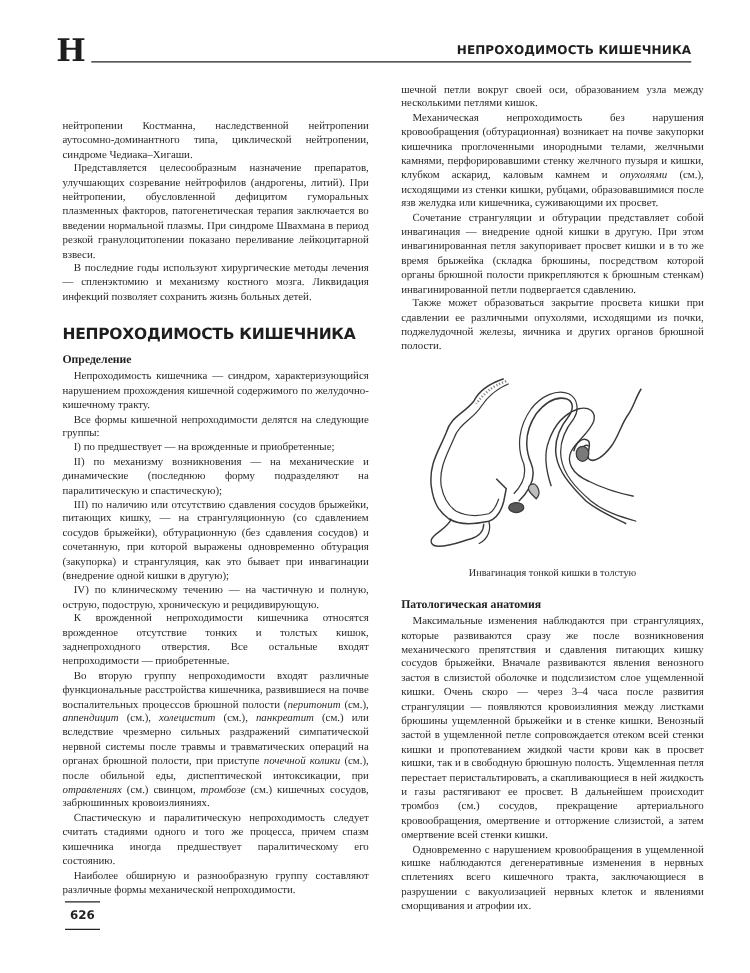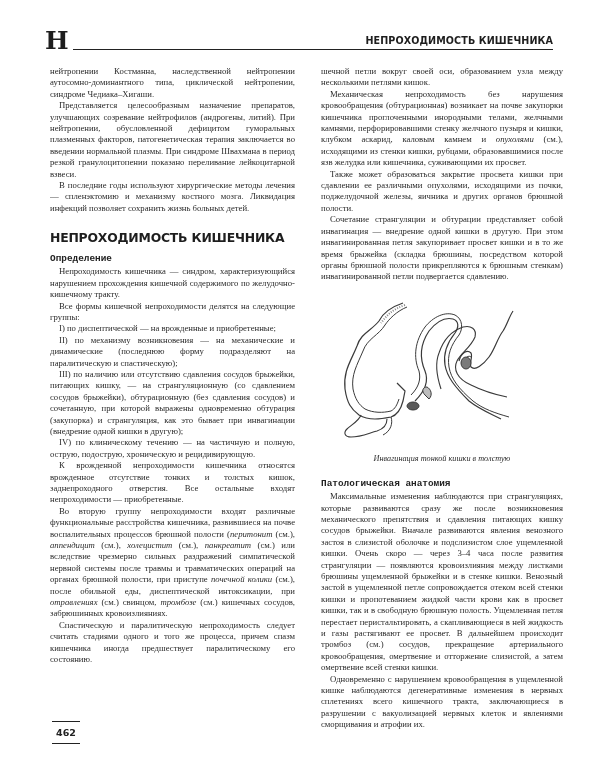--- a/index.html
+++ b/index.html
@@ -4,33 +4,33 @@
 <style>
   html, body { margin: 0; padding: 0; background: #ffffff; }
   body { width: 600px; height: 778px; position: relative; overflow: hidden;
          font-family: "Liberation Serif", "DejaVu Serif", serif; color: #2a2a2a; }
   .hdr-letter { position: absolute; left: 45px; top: 28px; font-family: "DejaVu Serif", serif;
                 font-weight: bold; font-size: 25px; line-height: 25px; color: #1e1e1e; }
   .hdr-rule { position: absolute; left: 73px; top: 49px; width: 480px; height: 1px; background: #222; }
   .hdr-title { position: absolute; right: 47px; top: 35px; font-family: "DejaVu Sans", sans-serif;
                font-weight: bold; font-size: 9.6px; letter-spacing: 0.1px; color: #1e1e1e; }
   .col { position: absolute; top: 66px; font-size: 8.7px; line-height: 11.4px; text-align: justify; }
-  .col.left { left: 50px; width: 245px; }
+  .col.left { left: 50px; width: 245px; margin-top: 29px; }
   .col.right { left: 321px; width: 242px; }
   .col p { margin: 0; text-indent: 9px; }
   .col p.noindent { text-indent: 0; }
   .col i { font-style: italic; }
   .sec-title { font-family: "DejaVu Sans", sans-serif; font-weight: bold; font-size: 12.4px;
                line-height: 14px; margin: 17px 0 8px 0; text-indent: 0; color: #1e1e1e; letter-spacing: -0.2px; }
-  .sub-title { font-family: Liberation Mono, monospace; font-weight: bold; font-size: 9.4px;
+  .sub-title { font-family: Liberation Serif, serif; font-weight: bold; font-size: 9.4px;
                line-height: 12px; margin: 2px 0 1px 0; color: #222; }
   .sub-title.gap { margin-top: 9px; }
   .figure { width: 242px; height: 160px; margin: 8px 0 0 0; position: relative; }
   .figure svg { position: absolute; left: 0; top: 0; }
-  .caption { font-style: italic; font-size: 8.2px; text-align: center; margin: 2px 0 14px 0; text-indent: 0; }
+  .caption { font-size: 8.2px; text-align: center; margin: 2px 0 14px 0; text-indent: 0; }
   .pagenum { position: absolute; left: 52px; top: 721px; width: 28px; height: 21px;
              border-top: 1px solid #222; border-bottom: 1px solid #222; text-align: center;
              font-family: "DejaVu Sans", sans-serif; font-weight: bold; font-size: 9.5px; line-height: 21px; color: #222; }
 </style>
 </head>
 <body>
 
 <div class="hdr-letter">Н</div>
 <div class="hdr-rule"></div>
 <div class="hdr-title">НЕПРОХОДИМОСТЬ КИШЕЧНИКА</div>
@@ -38,35 +38,36 @@
 <div class="col left">
   <p class="noindent">нейтропении Костманна, наследственной нейтропении аутосомно-доминантного типа, циклической нейтропении, синдроме Чедиака–Хигаши.</p>
   <p>Представляется целесообразным назначение препаратов, улучшающих созревание нейтрофилов (андрогены, литий). При нейтропении, обусловленной дефицитом гуморальных плазменных факторов, патогенетическая терапия заключается во введении нормальной плазмы. При синдроме Швахмана в период резкой гранулоцитопении показано переливание лейкоцитарной взвеси.</p>
   <p>В последние годы используют хирургические методы лечения — спленэктомию и механизму костного мозга. Ликвидация инфекций позволяет сохранить жизнь больных детей.</p>
 
   <div class="sec-title">НЕПРОХОДИМОСТЬ КИШЕЧНИКА</div>
 
   <div class="sub-title">Определение</div>
   <p>Непроходимость кишечника — синдром, характеризующийся нарушением прохождения кишечной содержимого по желудочно-кишечному тракту.</p>
   <p>Все формы кишечной непроходимости делятся на следующие группы:</p>
-  <p>I) по диспептической — на врожденные и приобретенные;</p>
+  <p>I) по предшествует — на врожденные и приобретенные;</p>
   <p>II) по механизму возникновения — на механические и динамические (последнюю форму подразделяют на паралитическую и спастическую);</p>
   <p>III) по наличию или отсутствию сдавления сосудов брыжейки, питающих кишку, — на странгуляционную (со сдавлением сосудов брыжейки), обтурационную (без сдавления сосудов) и сочетанную, при которой выражены одновременно обтурация (закупорка) и странгуляция, как это бывает при инвагинации (внедрение одной кишки в другую);</p>
   <p>IV) по клиническому течению — на частичную и полную, острую, подострую, хроническую и рецидивирующую.</p>
 
   <p>К врожденной непроходимости кишечника относятся врожденное отсутствие тонких и толстых кишок, заднепроходного отверстия. Все остальные входят непроходимости — приобретенные.</p>
   <p><span>Во вторую группу непроходимости входят различные функциональные расстройства кишечника, развившиеся на почве воспалительных процессов брюшной полости (</span><i>перитонит</i><span> (см.), </span><i>аппендицит</i><span> (см.), </span><i>холецистит</i><span> (см.), </span><i>панкреатит</i><span> (см.) или вследствие чрезмерно сильных раздражений симпатической нервной системы после травмы и травматических операций на органах брюшной полости, при приступе </span><i>почечной колики</i><span> (см.), после обильной еды, диспептической интоксикации, при </span><i>отравлениях</i><span> (см.) свинцом, </span><i>тромбозе</i><span> (см.) кишечных сосудов, забрюшинных кровоизлияниях.</span></p>
   <p>Спастическую и паралитическую непроходимость следует считать стадиями одного и того же процесса, причем спазм кишечника иногда предшествует паралитическому его состоянию.</p>
+  <p>Наиболее обширную и разнообразную группу составляют различные формы механической непроходимости.</p>
 </div>
 
 <div class="col right">
   <p class="noindent">шечной петли вокруг своей оси, образованием узла между несколькими петлями кишок.</p>
   <p><span>Механическая непроходимость без нарушения кровообращения (обтурационная) возникает на почве закупорки кишечника проглоченными инородными телами, желчными камнями, перфорировавшими стенку желчного пузыря и кишки, клубком аскарид, каловым камнем и </span><i>опухолями</i><span> (см.), исходящими из стенки кишки, рубцами, образовавшимися после язв желудка или кишечника, суживающими их просвет.</span></p>
+  <p>Сочетание странгуляции и обтурации представляет собой инвагинация — внедрение одной кишки в другую. При этом инвагинированная петля закупоривает просвет кишки и в то же время брыжейка (складка брюшины, посредством которой органы брюшной полости прикрепляются к брюшным стенкам) инвагинированной петли подвергается сдавлению.</p>
   <p>Также может образоваться закрытие просвета кишки при сдавлении ее различными опухолями, исходящими из почки, поджелудочной железы, яичника и других органов брюшной полости.</p>
-  <p>Сочетание странгуляции и обтурации представляет собой инвагинация — внедрение одной кишки в другую. При этом инвагинированная петля закупоривает просвет кишки и в то же время брыжейка (складка брюшины, посредством которой органы брюшной полости прикрепляются к брюшным стенкам) инвагинированной петли подвергается сдавлению.</p>
 
   <div class="figure">
     <svg width="242" height="160" viewBox="0 0 242 160" fill="none" stroke="#3a3a3a" stroke-width="1">
 
       <path d="M82 12 C70 16 62 22 58 30 C50 40 40 42 36 55 C30 70 22 80 24 98 C26 112 30 118 38 124 C48 130 60 128 70 126 C76 124 80 118 82 110 L84 100 C80 96 78 94 76 92" stroke-width="1.2"></path>
       <path d="M86 16 C76 20 68 28 64 34 C58 44 46 48 42 60 C36 74 30 84 32 98 C34 108 38 114 44 118 C52 122 62 122 70 120 C74 118 76 114 78 108" stroke-width="1"></path>
       <path d="M84 14 C72 18 66 24 60 32" stroke="#888" stroke-width="2" stroke-dasharray="1 1.5"></path>
 
       <path d="M40 124 C38 130 30 134 26 138 C22 142 24 146 30 146 C40 146 48 142 56 140 C62 138 66 134 66 128" stroke-width="1.1"></path>
       <path d="M70 126 C72 132 70 140 62 144"></path>
@@ -84,13 +85,13 @@
       <path d="M104 104 C100 100 102 96 106 96 C110 98 112 104 108 108 Z" fill="#bdbdbd" stroke="#3a3a3a"></path>
     </svg>
   </div>
   <div class="caption">Инвагинация тонкой кишки в толстую</div>
 
   <div class="sub-title">Патологическая анатомия</div>
   <p>Максимальные изменения наблюдаются при странгуляциях, которые развиваются сразу же после возникновения механического препятствия и сдавления питающих кишку сосудов брыжейки. Вначале развиваются явления венозного застоя в слизистой оболочке и подслизистом слое ущемленной кишки. Очень скоро — через 3–4 часа после развития странгуляции — появляются кровоизлияния между листками брюшины ущемленной брыжейки и в стенке кишки. Венозный застой в ущемленной петле сопровождается отеком всей стенки кишки и пропотеванием жидкой части крови как в просвет кишки, так и в свободную брюшную полость. Ущемленная петля перестает перистальтировать, а скапливающиеся в ней жидкость и газы растягивают ее просвет. В дальнейшем происходит тромбоз (см.) сосудов, прекращение артериального кровообращения, омертвение и отторжение слизистой, а затем омертвение всей стенки кишки.</p>
   <p>Одновременно с нарушением кровообращения в ущемленной кишке наблюдаются дегенеративные изменения в нервных сплетениях всего кишечного тракта, заключающиеся в разрушении с вакуолизацией нервных клеток и явлениями сморщивания и атрофии их.</p>
 </div>
 
-<div class="pagenum">462</div>
+<div class="pagenum">626</div>
 
 </body></html>

